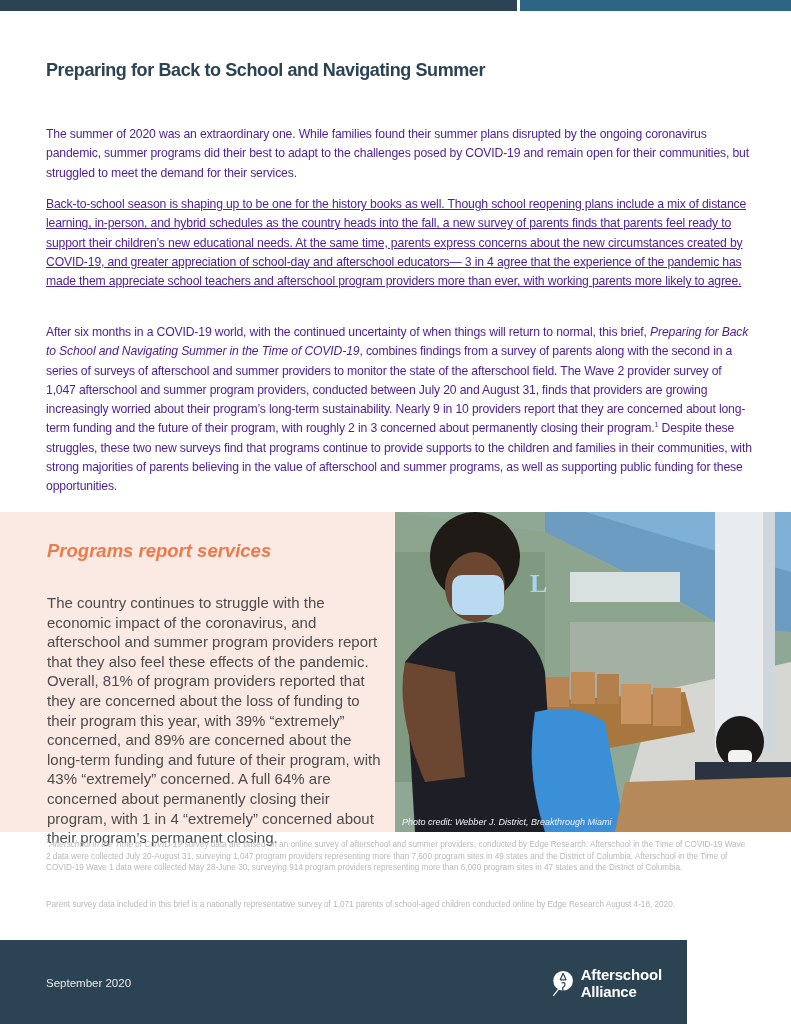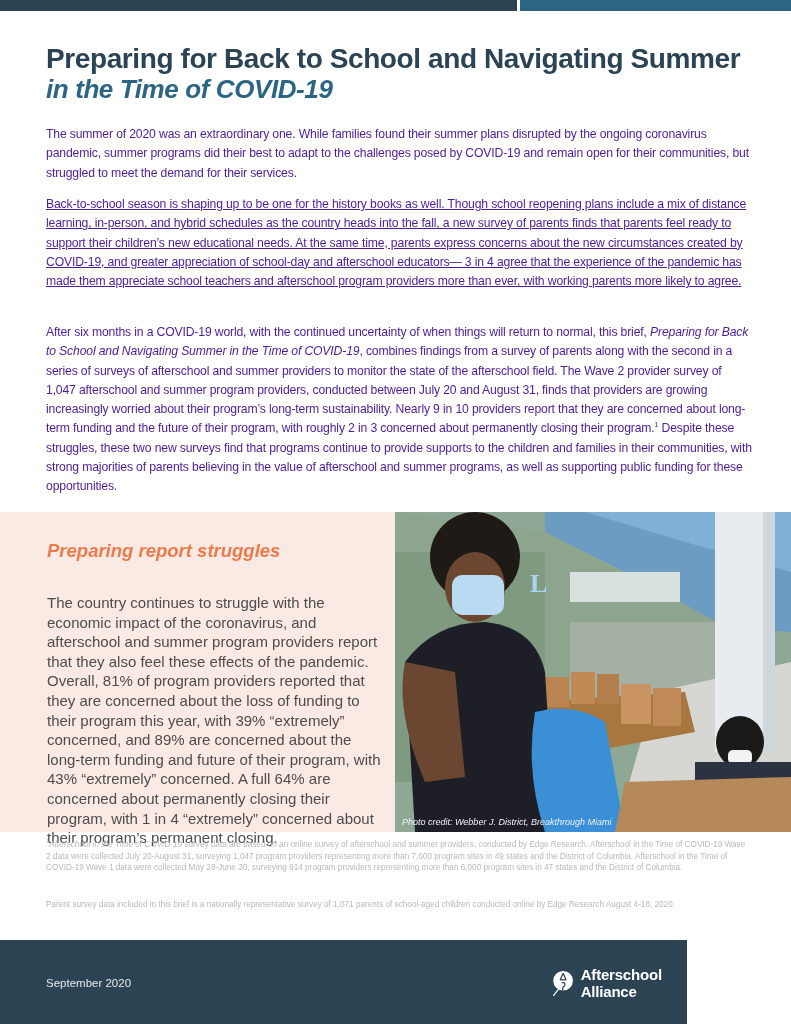--- a/index.html
+++ b/index.html
@@ -4,21 +4,21 @@
 <style>
   * { margin: 0; padding: 0; box-sizing: border-box; }
   html, body { width: 791px; height: 1024px; background: #ffffff; overflow: hidden; }
   body { position: relative; font-family: "Liberation Sans", sans-serif; color: #4a4a4a; }
 
   .topbar { position: absolute; top: 0; left: 0; width: 791px; height: 11px; }
   .topbar .seg-dark { position: absolute; left: 0; top: 0; width: 517px; height: 11px; background: #2c4353; }
   .topbar .seg-blue { position: absolute; left: 520px; top: 0; width: 271px; height: 11px; background: #2c6483; }
 
   .title { position: absolute; left: 46px; top: 43px; width: 720px; }
-  .title .line1 { display: block; font-size: 28px; font-weight: bold; color: #2c4353; letter-spacing: -0.4px; line-height: 31px; }
+  .title .line1 { display: block; font-size: 18px; font-weight: bold; color: #2c4353; letter-spacing: -0.4px; line-height: 31px; margin-top: 12px; }
   .title .line2 { display: block; font-size: 26px; font-weight: bold; font-style: italic; color: #2c6483; letter-spacing: -0.4px; line-height: 31px; }
 
   .body-text { position: absolute; left: 46px; width: 706px; font-size: 12.2px; line-height: 19.3px; color: #4c1d95; letter-spacing: -0.15px; }
   .p1 { top: 125px; }
   .p2 { top: 195px; text-decoration: underline; }
   .p3 { top: 323px; }
   .body-text sup { font-size: 7px; vertical-align: super; line-height: 0; }
 
   .panel { position: absolute; left: 0; top: 512px; width: 395px; height: 320px; background: #fbe9e4; }
   .panel-heading { position: absolute; left: 47px; top: 540px; width: 340px; font-size: 18.5px; font-weight: bold; font-style: italic; color: #ec7b4c; line-height: 22px; }
@@ -42,30 +42,29 @@
 </head>
 <body>
 
 <div class="topbar">
   <div class="seg-dark"></div>
   <div class="seg-blue"></div>
 </div>
 
 <h1 class="title">
   <span class="line1">Preparing for Back to School and Navigating Summer</span>
-  <span class="line2">in the Time of COVID-19</span>
 </h1>
 
 <p class="body-text p1">The summer of 2020 was an extraordinary one. While families found their summer plans disrupted by the ongoing coronavirus pandemic, summer programs did their best to adapt to the challenges posed by COVID-19 and remain open for their communities, but struggled to meet the demand for their services.</p>
 <p class="body-text p2">Back-to-school season is shaping up to be one for the history books as well. Though school reopening plans include a mix of distance learning, in-person, and hybrid schedules as the country heads into the fall, a new survey of parents finds that parents feel ready to support their children’s new educational needs. At the same time, parents express concerns about the new circumstances created by COVID-19, and greater appreciation of school-day and afterschool educators— 3 in 4 agree that the experience of the pandemic has made them appreciate school teachers and afterschool program providers more than ever, with working parents more likely to agree.</p>
 <p class="body-text p3"><span>After six months in a COVID-19 world, with the continued uncertainty of when things will return to normal, this brief, </span><em>Preparing for Back to School and Navigating Summer in the Time of COVID-19</em><span>, combines findings from a survey of parents along with the second in a series of surveys of afterschool and summer providers to monitor the state of the afterschool field. The Wave 2 provider survey of 1,047 afterschool and summer program providers, conducted between July 20 and August 31, finds that providers are growing increasingly worried about their program’s long-term sustainability. Nearly 9 in 10 providers report that they are concerned about long-term funding and the future of their program, with roughly 2 in 3 concerned about permanently closing their program.</span><sup>1</sup><span>  Despite these struggles, these two new surveys find that programs continue to provide supports to the children and families in their communities, with strong majorities of parents believing in the value of afterschool and summer programs, as well as supporting public funding for these opportunities.</span></p>
 
 <div class="panel"></div>
 <h2 class="panel-heading">
-  <span>Preparing report struggles</span><br>
+  <span>Programs report services</span><br>
 </h2>
 <p class="panel-text">The country continues to struggle with the economic impact of the coronavirus, and afterschool and summer program providers report that they also feel these effects of the pandemic. Overall, 81% of program providers reported that they are concerned about the loss of funding to their program this year, with 39% “extremely” concerned, and 89% are concerned about the long-term funding and future of their program, with 43% “extremely” concerned. A full 64% are concerned about permanently closing their program, with 1 in 4 “extremely” concerned about their program’s permanent closing.</p>
 
 <div class="photo">
   <svg width="396" height="320" viewBox="0 0 396 320">
 
     <rect x="0" y="0" width="396" height="320" fill="#8fa896"></rect>
     <polygon points="150,0 396,0 396,120 330,115 250,70 150,20" fill="#6d9cc3"></polygon>
     <polygon points="190,0 396,0 396,60 290,30" fill="#7fb0d6"></polygon>
 

